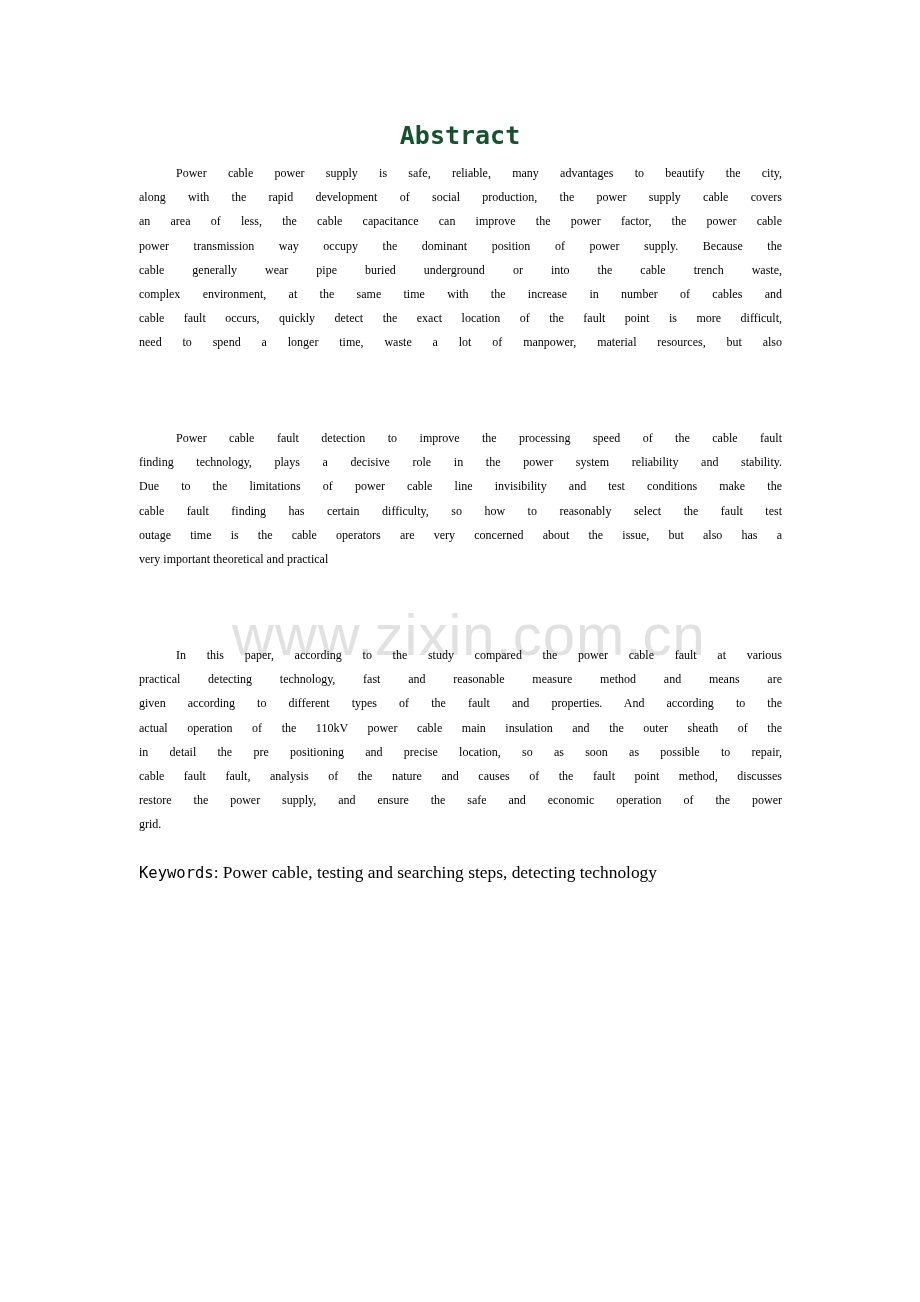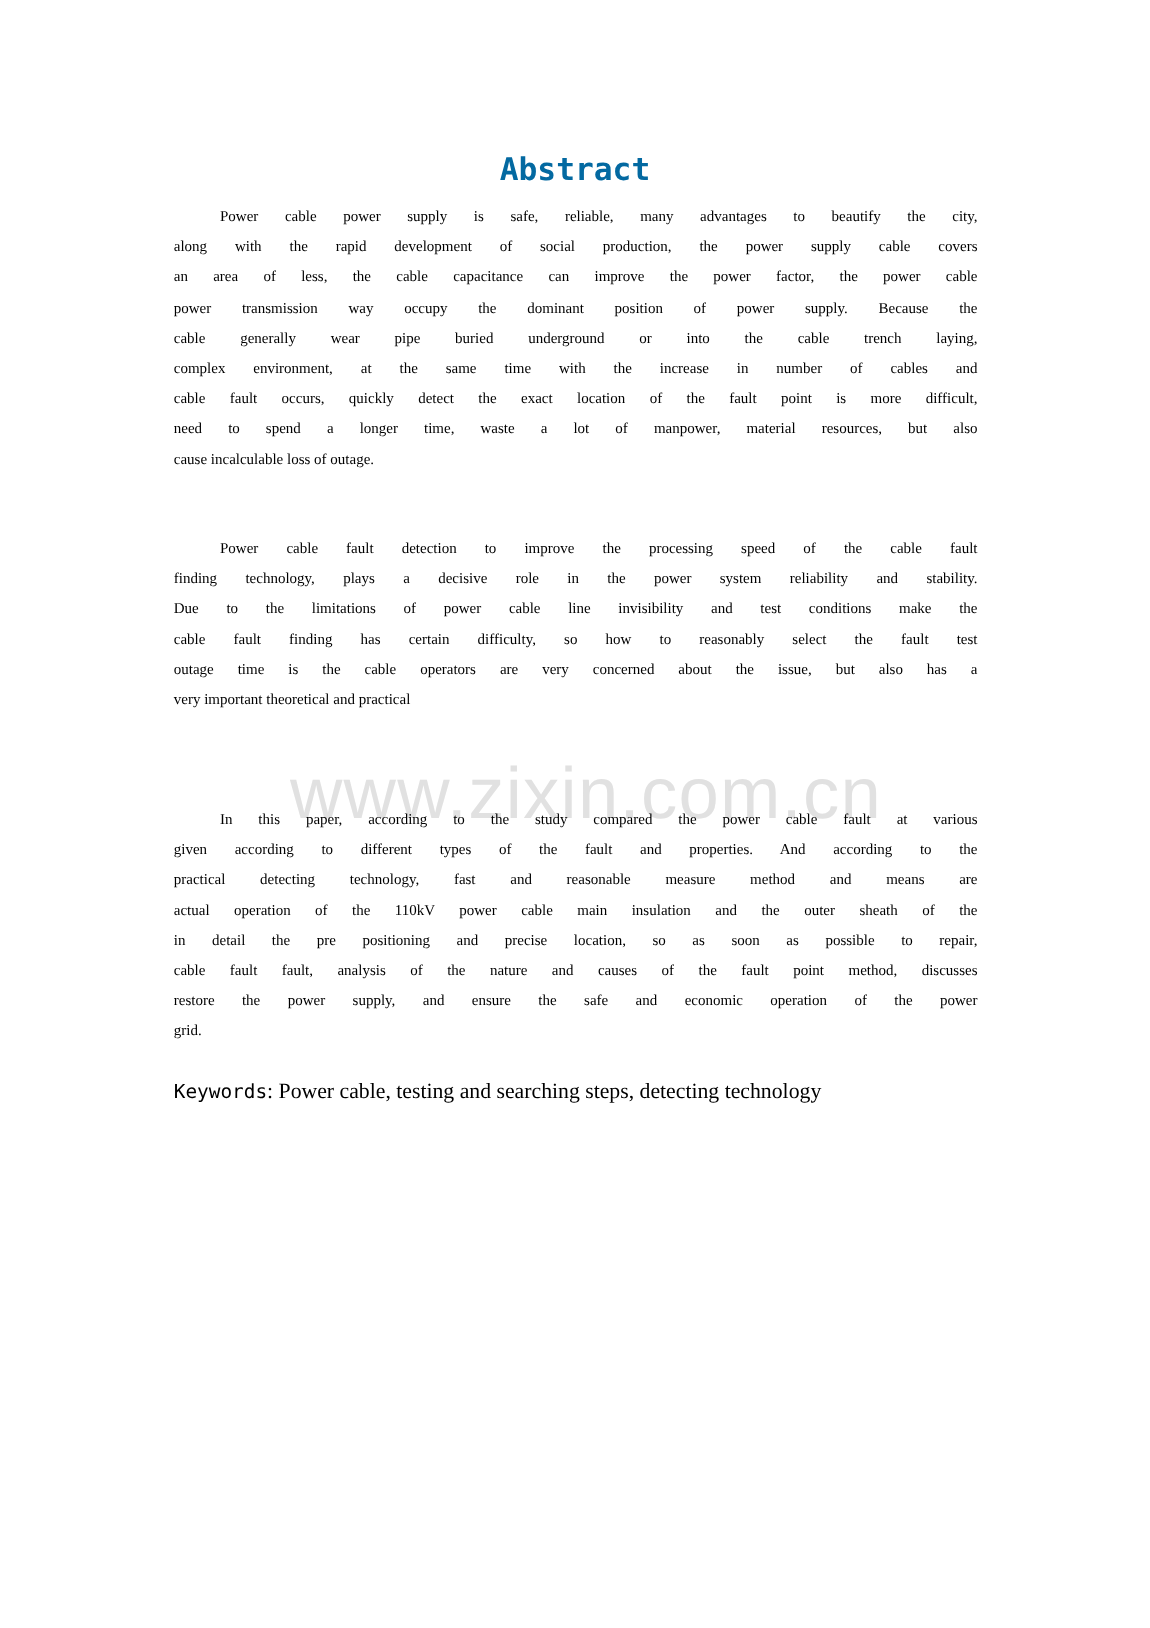--- a/index.html
+++ b/index.html
@@ -1,21 +1,21 @@
 <!DOCTYPE html>
 <html><head>
 <meta charset="utf-8">
 <style>
   html, body { margin: 0; padding: 0; background: #ffffff; }
   body { width: 920px; height: 1302px; position: relative; overflow: hidden; }
   .page { position: absolute; left: 0; top: 0; width: 920px; height: 1302px; background: #fff; }
   .title {
     position: absolute; left: 0; top: 120px; width: 920px; text-align: center;
     font-family: "DejaVu Sans Mono", monospace; font-weight: bold; font-size: 25px;
-    color: #0369a1; letter-spacing: 0px; line-height: 32px;
+    color: #14532d; letter-spacing: 0px; line-height: 32px;
   }
   .body-text {
     position: absolute; left: 139px; width: 643px;
     font-family: "Liberation Serif", serif; font-size: 12px; line-height: 24.2px;
     color: #000; text-align: justify;
   }
   .line-just { display: block; text-align: justify; text-align-last: justify; text-indent: 0; }
   .line-last { display: block; text-align: left; text-indent: 0; }
   .indent { padding-left: 37px; }
   .keywords {
@@ -34,42 +34,41 @@
 
 <div class="page">
 
   <div class="title">Abstract</div>
 
   <div class="body-text" style="top:161px;">
     <span class="line-just indent">Power cable power supply is safe, reliable, many advantages to beautify the city,</span>
     <span class="line-just">along with the rapid development of social production, the power supply cable covers</span>
     <span class="line-just">an area of less, the cable capacitance can improve the power factor, the power cable</span>
     <span class="line-just">power transmission way occupy the dominant position of power supply. Because the</span>
-    <span class="line-just">cable generally wear pipe buried underground or into the cable trench laying,</span>
+    <span class="line-just">cable generally wear pipe buried underground or into the cable trench waste,</span>
     <span class="line-just">complex environment, at the same time with the increase in number of cables and</span>
     <span class="line-just">cable fault occurs, quickly detect the exact location of the fault point is more difficult,</span>
     <span class="line-just">need to spend a longer time, waste a lot of manpower, material resources, but also</span>
-    <span class="line-last">cause incalculable loss of outage.</span>
   </div>
 
   <div class="body-text" style="top:426px;">
     <span class="line-just indent">Power cable fault detection to improve the processing speed of the cable fault</span>
     <span class="line-just">finding technology, plays a decisive role in the power system reliability and stability.</span>
     <span class="line-just">Due to the limitations of power cable line invisibility and test conditions make the</span>
     <span class="line-just">cable fault finding has certain difficulty, so how to reasonably select the fault test</span>
     <span class="line-just">outage time is the cable operators are very concerned about the issue, but also has a</span>
     <span class="line-last">very important theoretical and practical</span>
   </div>
 
   <div class="watermark">www.zixin.com.cn</div>
 
   <div class="body-text" style="top:643px;">
     <span class="line-just indent">In this paper, according to the study compared the power cable fault at various</span>
+    <span class="line-just">practical detecting technology, fast and reasonable measure method and means are</span>
     <span class="line-just">given according to different types of the fault and properties. And according to the</span>
-    <span class="line-just">practical detecting technology, fast and reasonable measure method and means are</span>
     <span class="line-just">actual operation of the 110kV power cable main insulation and the outer sheath of the</span>
     <span class="line-just">in detail the pre positioning and precise location, so as soon as possible to repair,</span>
     <span class="line-just">cable fault fault, analysis of the nature and causes of the fault point method, discusses</span>
     <span class="line-just">restore the power supply, and ensure the safe and economic operation of the power</span>
     <span class="line-last">grid.</span>
   </div>
 
   <div class="keywords">
     <span class="kw-label">Keywords</span><span>:</span><span> Power cable, testing and searching steps, detecting technology</span>
   </div>

